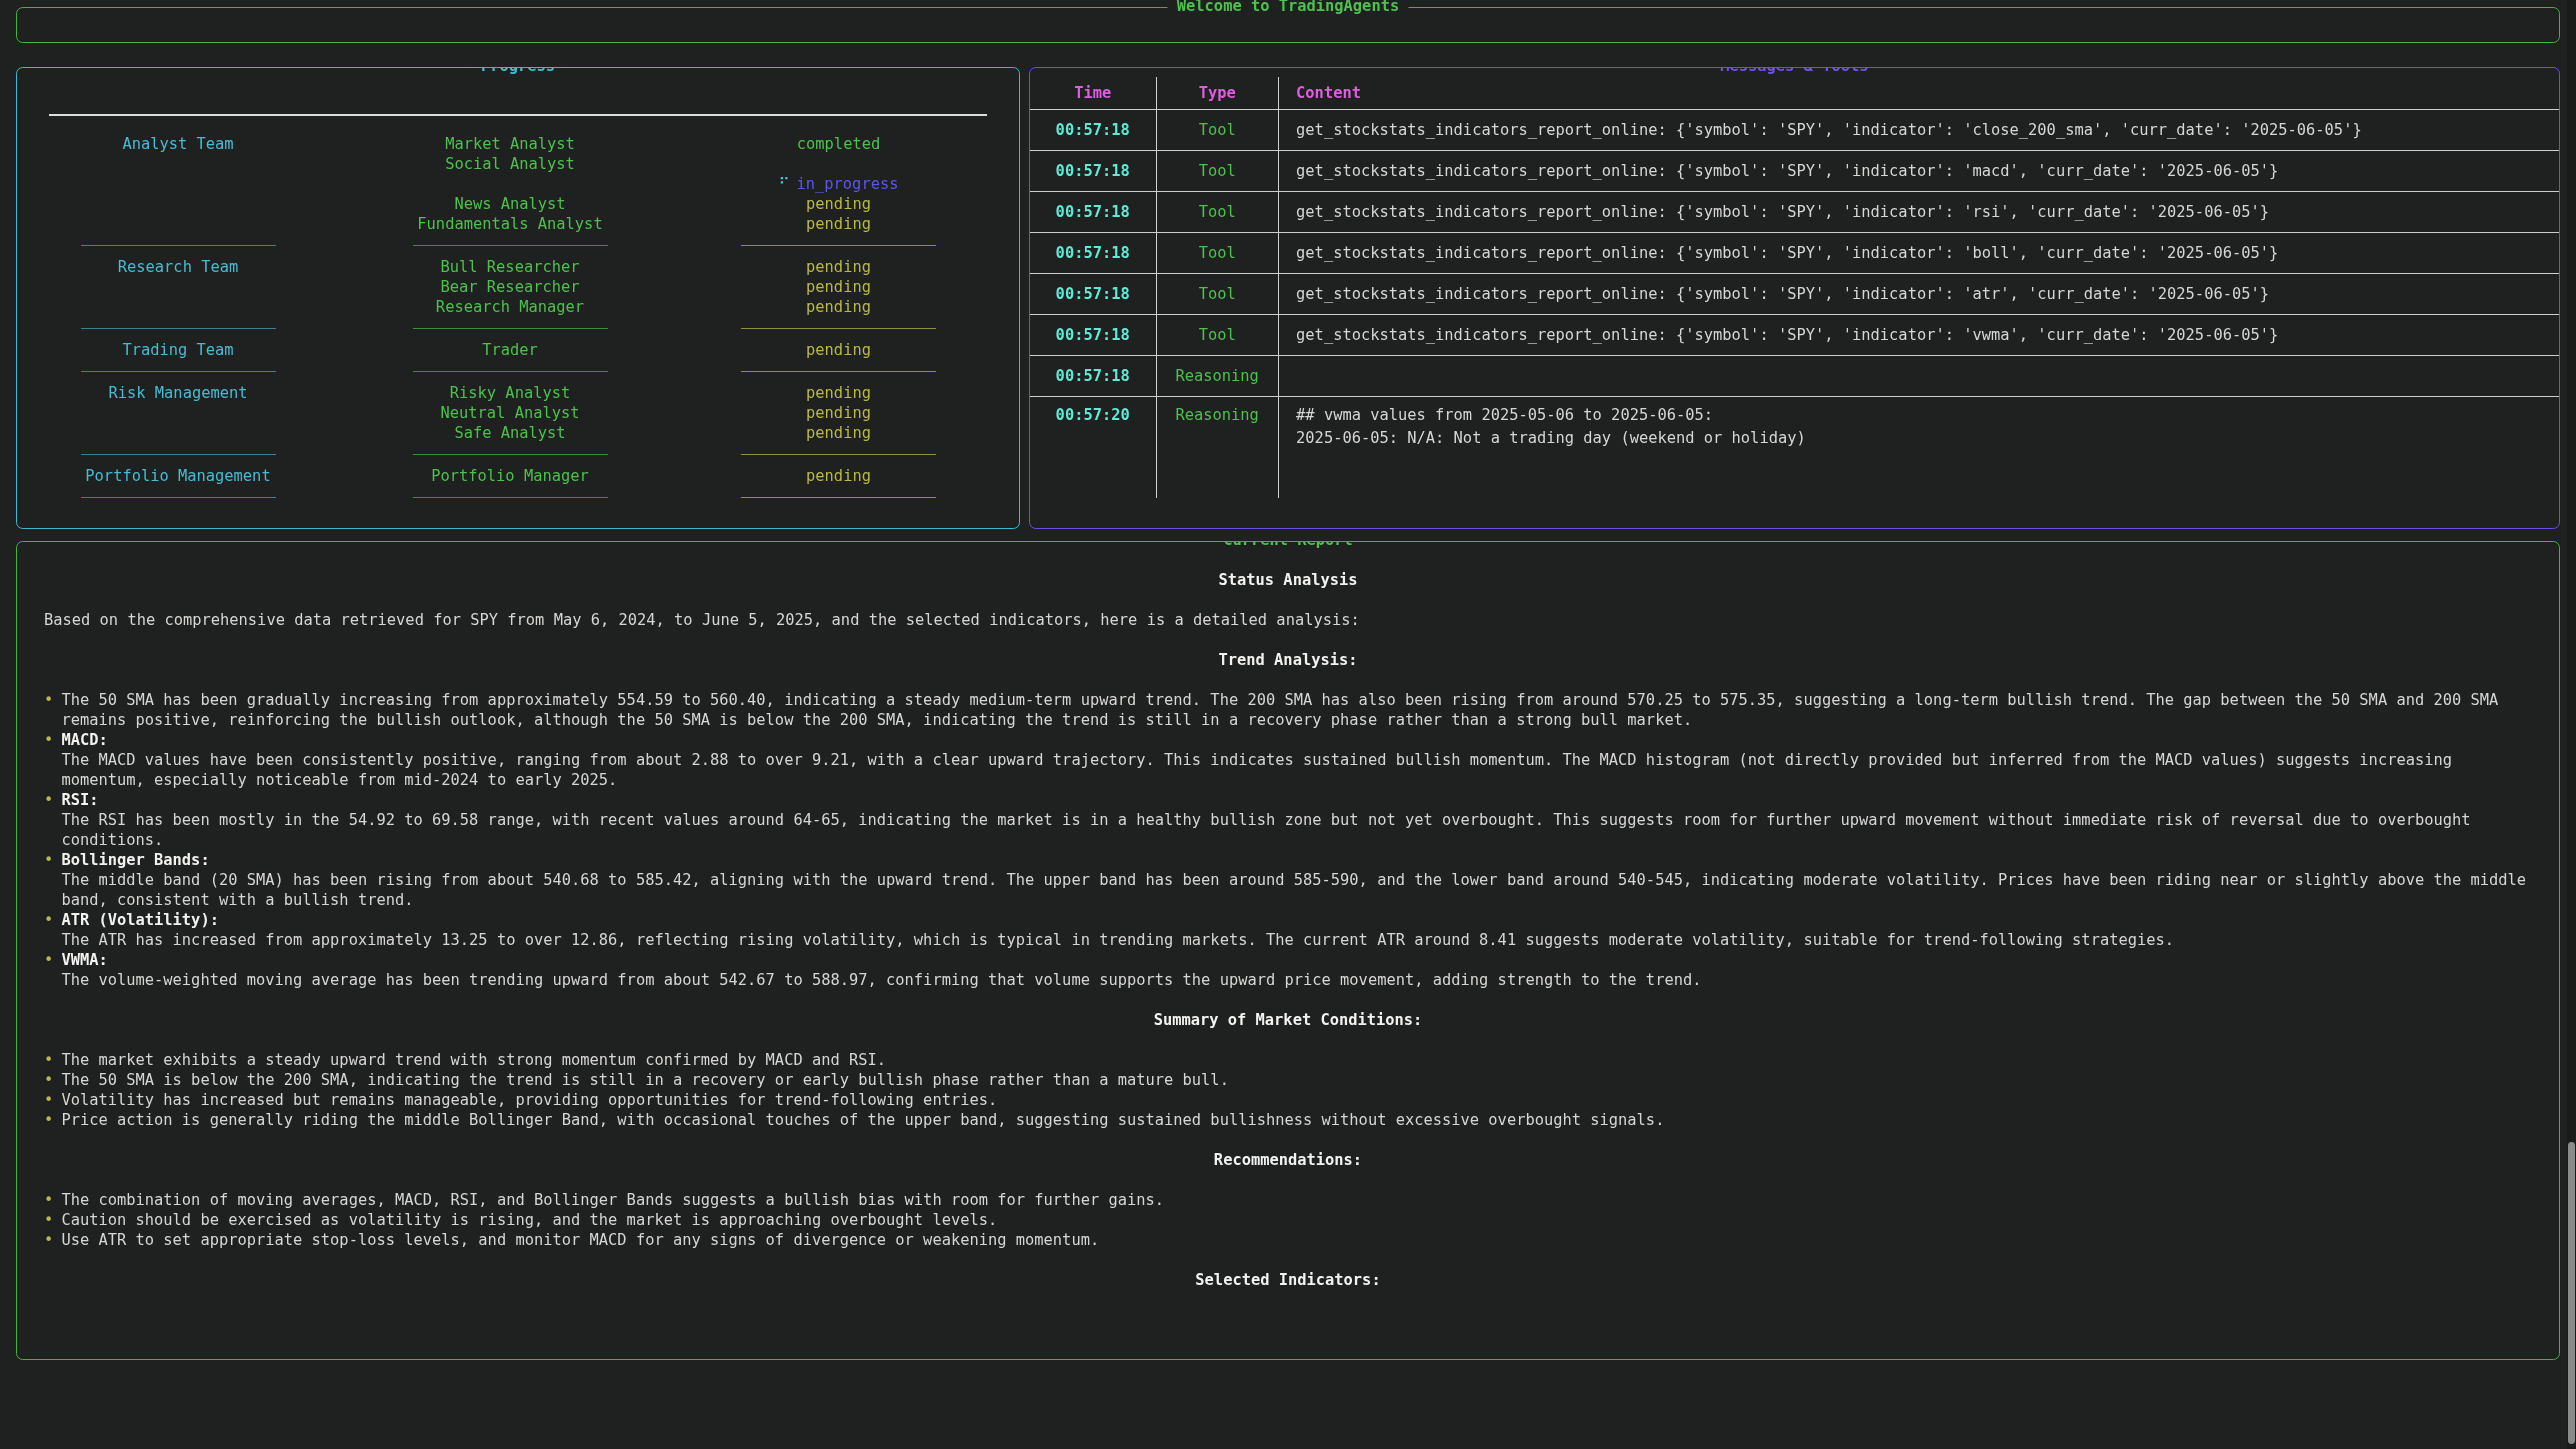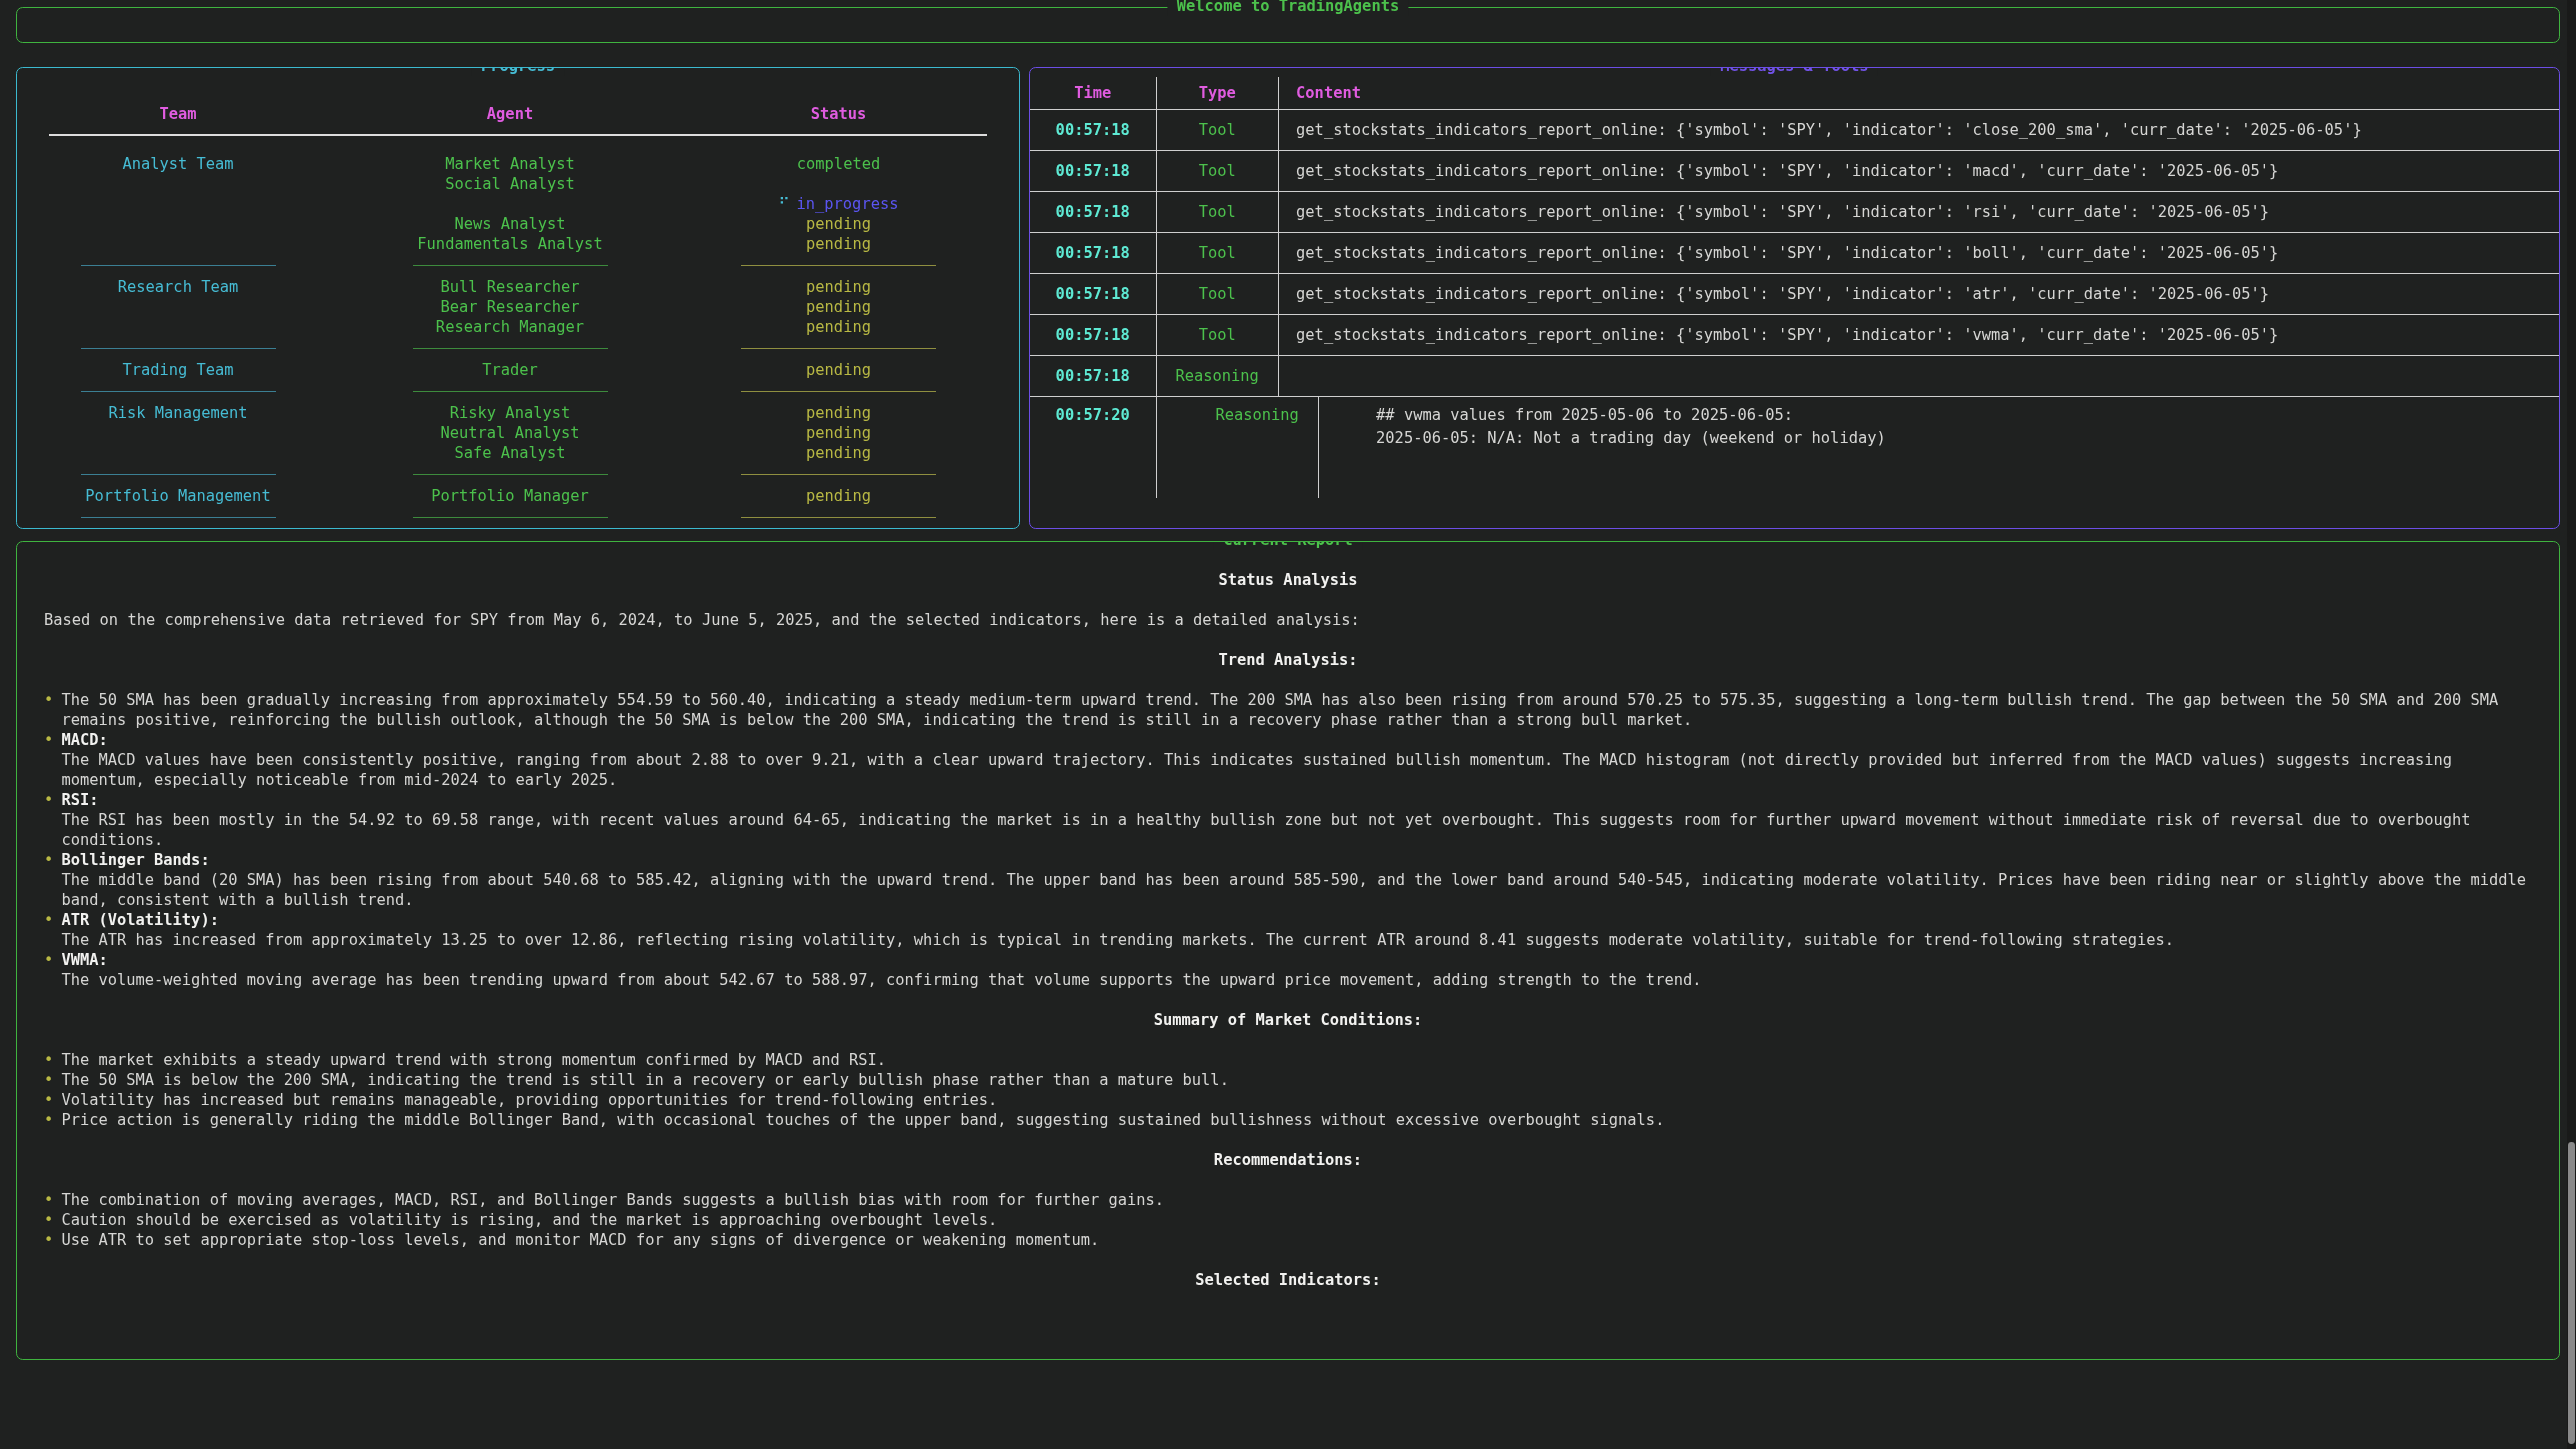--- a/index.html
+++ b/index.html
@@ -36,21 +36,21 @@
   .status-in_progress{color:#5b55f2;margin-top:20px;}
   .status-pending{color:#b9b944;}
   .spinner{color:#46bcd4; margin-right:6.7px;}
   .pg-sep{display:grid; grid-template-columns:322px 342px 315px; height:23px; align-items:center;}
   .pg-sep i{display:block; height:1.3px; width:195px; margin:0 auto;}
   .sep-team{background:#3b7f93;} .sep-agent{background:#3d8b3d;} .sep-status{background:#8f8f40;}
   
   .mtable{padding-top:9.4px; height:451px;}
   .m-row{display:grid; grid-template-columns:127px 122px 1fr; border-bottom:1.3px solid #cfcfcf; min-height:40px;}
   .m-row.m-head{min-height:32px;}
-  .m-row.m-last{border-bottom:none; min-height:101px;gap:40px;}
+  .m-row.m-last{border-bottom:none; min-height:101px;}
   .m-cell{display:flex; align-items:center; justify-content:center;}
   .m-cell.m-content{justify-content:flex-start; padding-left:17.4px; color:#d6d6d4; overflow:hidden; white-space:nowrap;}
   .m-cell.m-vline{border-right:1.3px solid #cfcfcf;}
   .m-head .m-cell{color:#e05ce0; font-weight:bold;}
   .m-time{color:#5eead4;font-weight:bold;}
   .m-type{color:#4cc14c;}
   .m-last .m-cell{align-items:flex-start; padding-top:8px;}
   .m-multi{display:block;}
   .m-multi .ml2{margin-top:3px;}
   
@@ -76,25 +76,20 @@
 <div class="screen">
 
   <div class="panel welcome green-b">
     <span class="ptitle green-t">Welcome to TradingAgents</span>
   </div>
 
   <div class="row2">
     <div class="panel progress-panel cyan-b">
       <span class="ptitle cyan-t">Progress</span>
       <div class="ptable" id="progress-table">
-          <div class="pg-row">
-            <div class="pg-cell pg-head">Team</div>
-            <div class="pg-cell pg-head">Agent</div>
-            <div class="pg-cell pg-head">Status</div>
-          </div>
           <div class="p-underline"></div>
           <div class="pg-body">
             <div class="pg-row">
               <div class="pg-cell team">Analyst Team</div>
               <div class="pg-cell agent">Market Analyst</div>
               <div class="pg-cell status-completed"><span>completed</span></div>
             </div>
             <div class="pg-row">
               <div class="pg-cell team"></div>
               <div class="pg-cell agent">Social Analyst</div>

